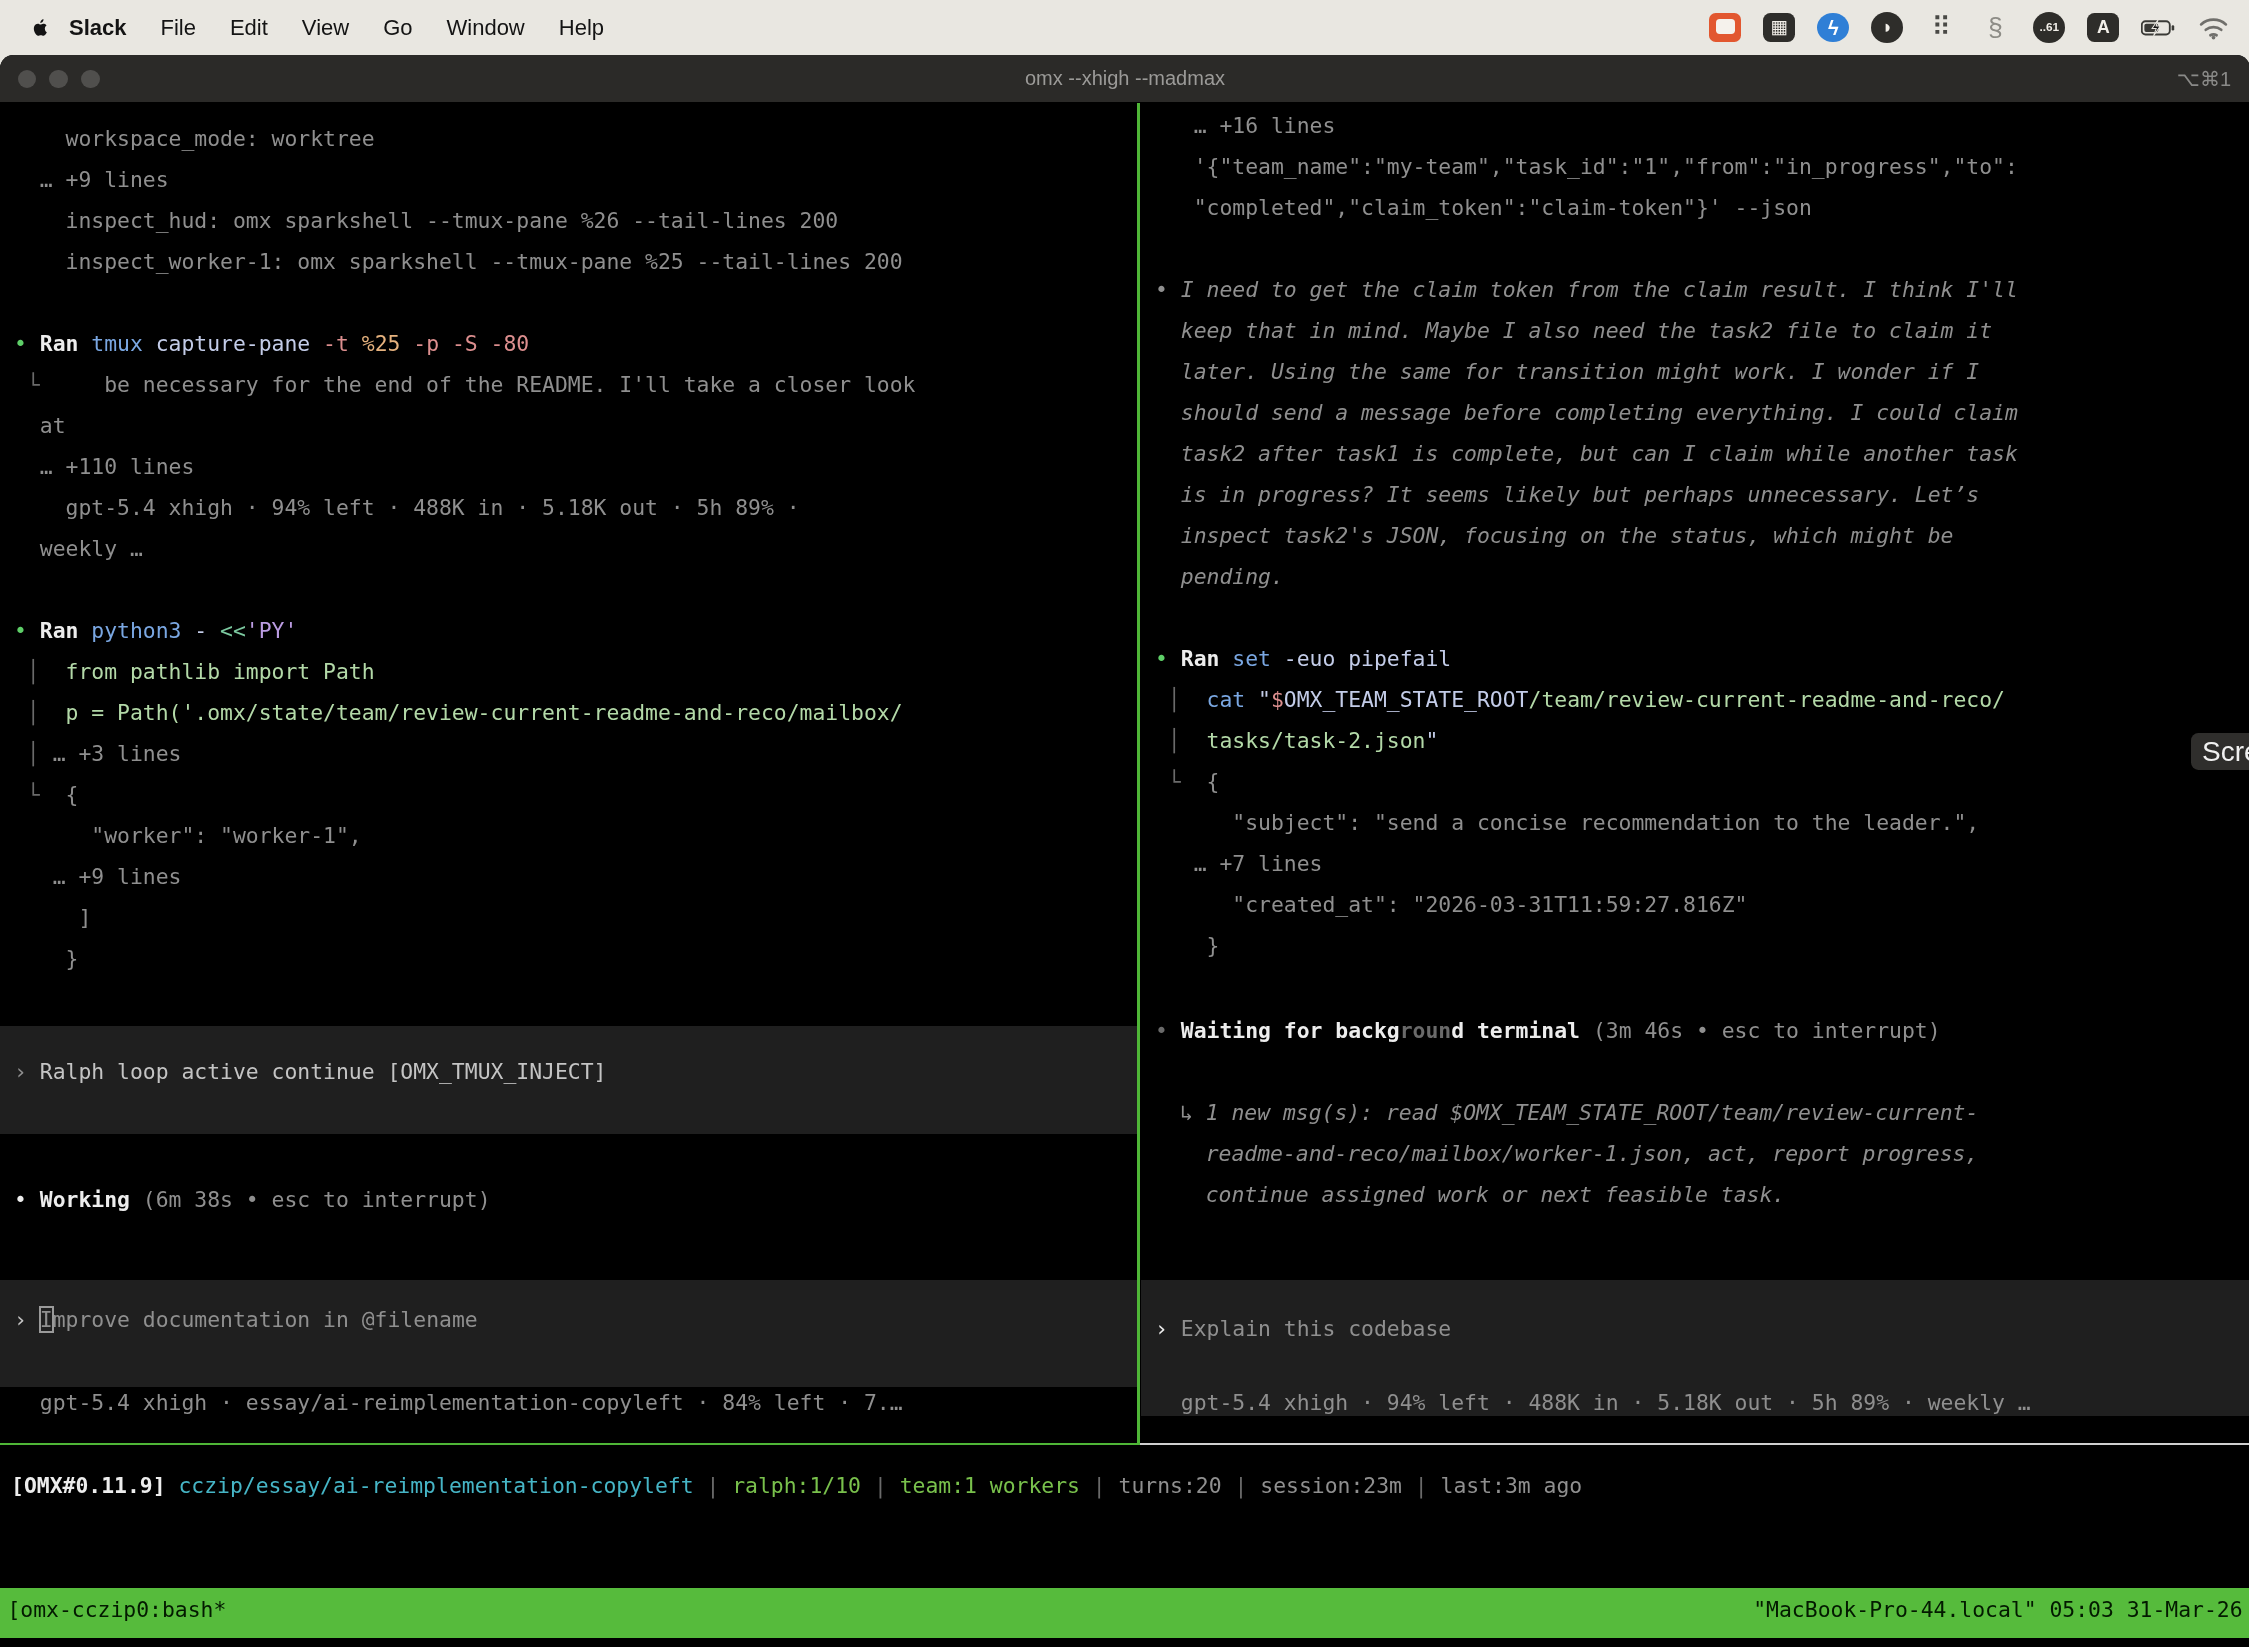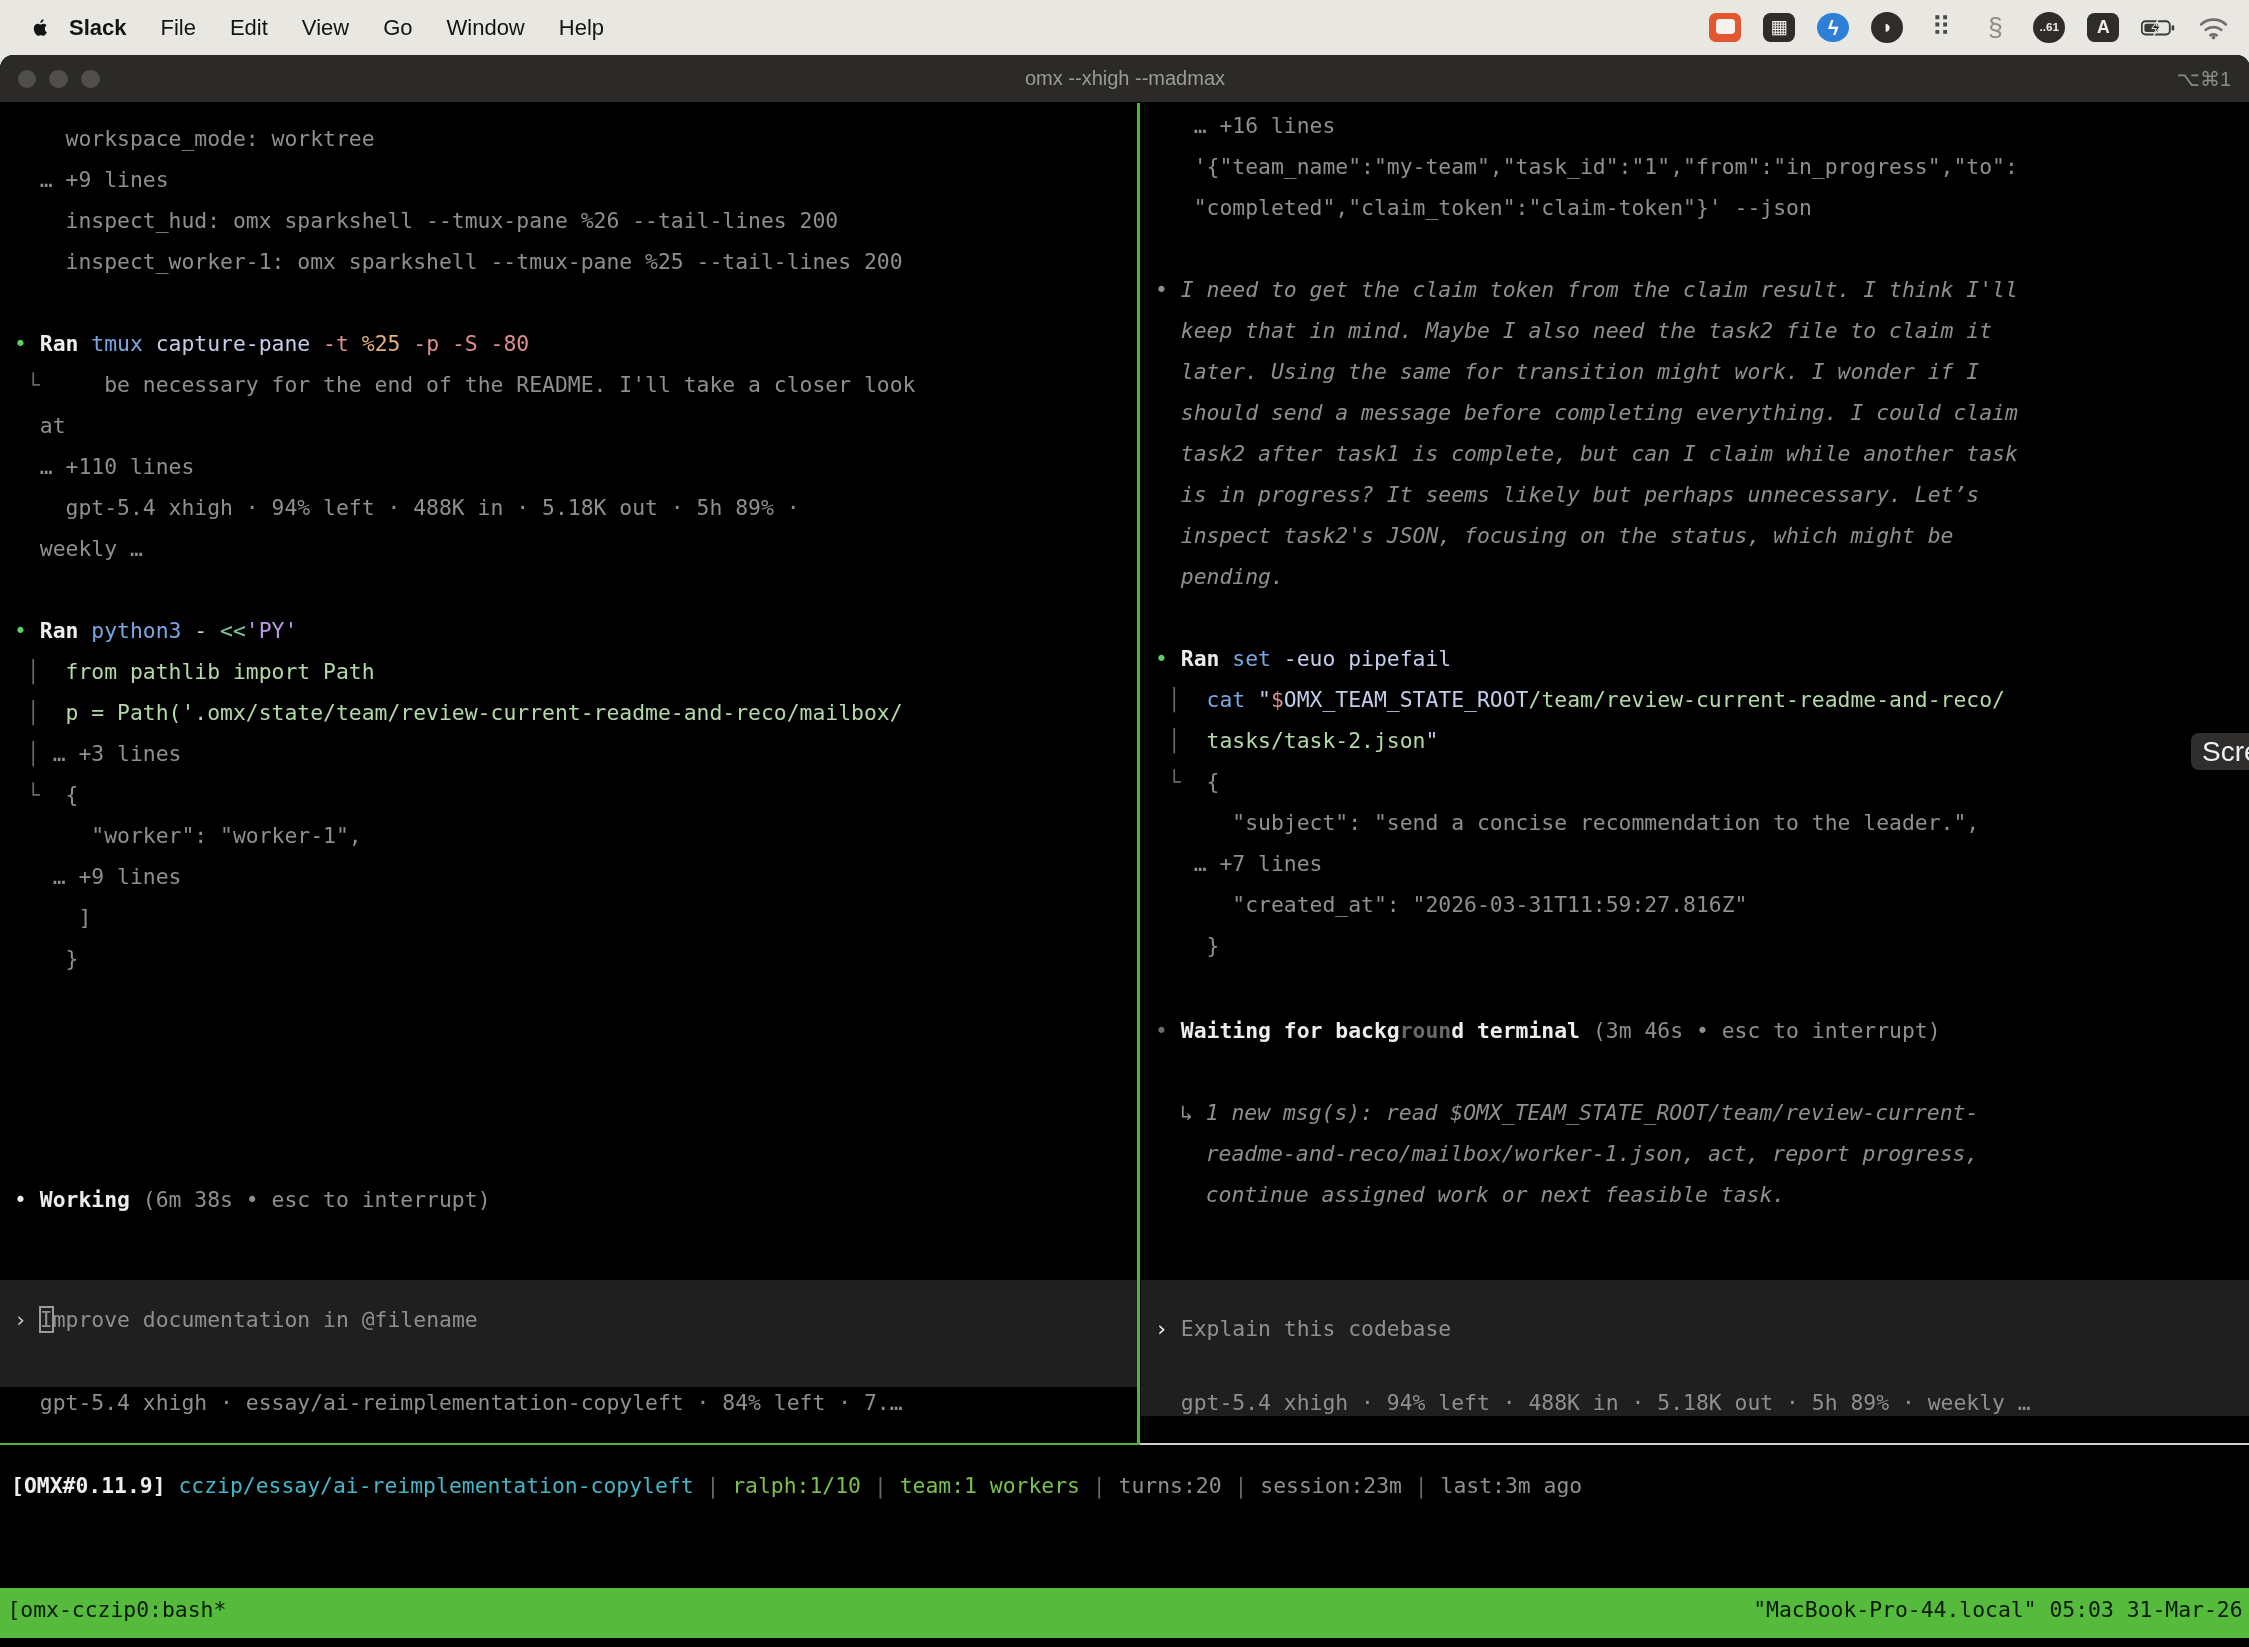--- a/index.html
+++ b/index.html
@@ -162,20 +162,23 @@
         <div class="tline"><span class="c-green">• </span><span class="c-white bold">Ran </span><span class="c-blue">python3 </span><span class="c-lav">- </span><span class="c-teal">&lt;&lt;</span><span class="c-purple">'PY'</span></div>
         <div class="tline"><span class="c-dim"> │  </span><span class="c-codegreen">from pathlib import Path</span></div>
         <div class="tline"><span class="c-dim"> │  </span><span class="c-codegreen">p = Path('.omx/state/team/review-current-readme-and-reco/mailbox/</span></div>
         <div class="tline"><span class="c-dim"> │ </span><span class="c-gray">… +3 lines</span></div>
         <div class="tline"><span class="c-dim"> └  </span><span class="c-gray">{</span></div>
         <div class="tline"><span class="c-gray">      "worker": "worker-1",</span></div>
         <div class="tline"><span class="c-gray">   … +9 lines</span></div>
         <div class="tline"><span class="c-gray">     ]</span></div>
         <div class="tline"><span class="c-gray">    }</span></div>
       </div>
+      <div class="tband" style="top: 923px; height: 108px; padding-top: 25px;">
+        <div class="tline"><span class="c-gray">› </span><span class="c-lightgray">Ralph loop active continue [OMX_TMUX_INJECT]</span></div>
+      </div>
       <div class="tblock" style="top: 1076px;">
         <div class="tline"><span class="c-white">• </span><span class="c-white bold">Working </span><span class="c-gray">(6m 38s • esc to interrupt)</span></div>
       </div>
       <div class="tband" style="top: 1177px; height: 107px; padding-top: 19px;">
         <div class="tline"><span class="c-lightgray">› </span><span class="c-gray cursor">I</span><span class="c-gray">mprove documentation in @filename</span></div>
       </div>
       <div class="tblock" style="top: 1279px;">
         <div class="tline"><span class="c-gray">  gpt-5.4 xhigh · essay/ai-reimplementation-copyleft · 84% left · 7.…</span></div>
       </div>
     </div>

